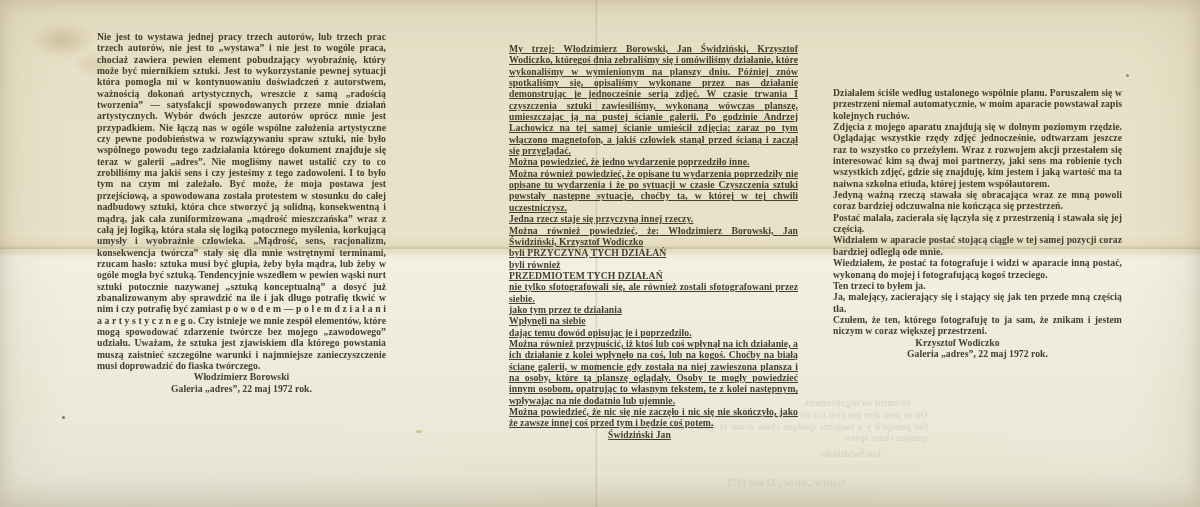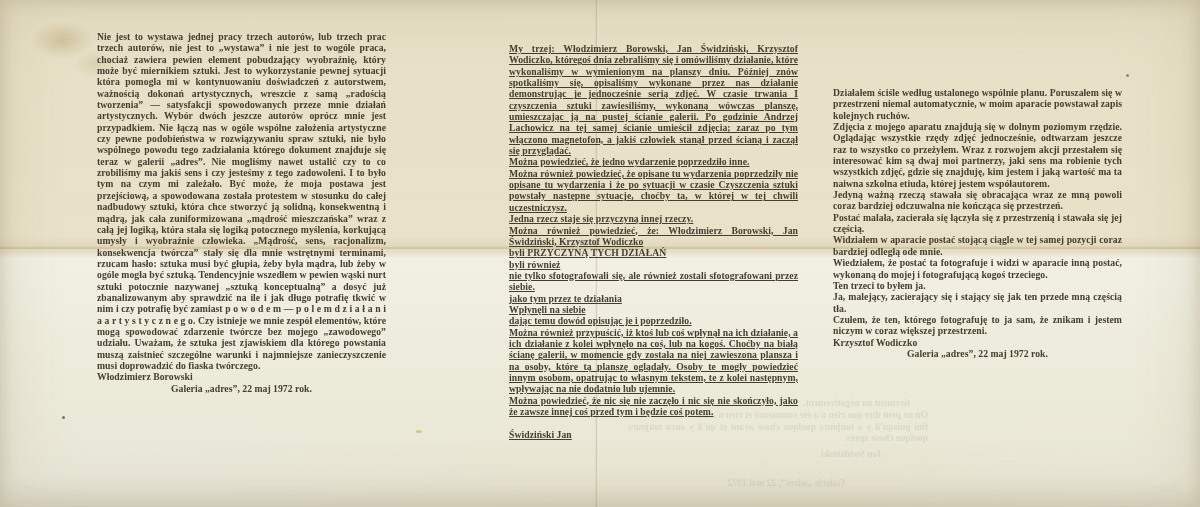--- a/index.html
+++ b/index.html
@@ -37,25 +37,25 @@
   .speck.s1{left:62px;top:416px;width:3px;height:3px;background:rgba(60,55,40,.65);}
   .speck.s2{left:1126px;top:74px;width:3px;height:3px;background:rgba(70,62,45,.55);}
   .speck.s3{left:416px;top:430px;width:6px;height:3px;background:rgba(190,160,40,.45);filter:blur(.5px);}
 
   .col{
     position:absolute;width:289px;
     font-size:9.7px;line-height:11.35px;font-weight:bold;
     color:#443e2e;text-align:justify;letter-spacing:.05px;word-spacing:-.1px;
   }
   .col p{margin:0;}
-  .col .sig{text-align:left;}
+  .col .sig{text-align:center;}
   .col1{left:97px;top:31px;}
   .col2{left:509px;top:43px;text-decoration:underline;}
   .col3{left:833px;top:40px;margin-top:47px;}
-  .col2 .sig{padding-right:28px;margin-top:12px;}
+  .col2 .sig{padding-right:28px;}
   .col3 .sig{padding-right:40px;}
   .dateline{text-align:center;}
 
   .bleed{
     position:absolute;pointer-events:none;
     transform:scaleX(-1);
     color:#7e9088;opacity:.17;filter:blur(.5px);
     font-size:9.5px;line-height:11px;font-weight:bold;text-align:justify;
   }
   .b0{left:640px;top:398px;width:270px;}
@@ -89,20 +89,21 @@
   </div>
 
   <div class="col col2">
     <p>My trzej: Włodzimierz Borowski, Jan Świdziński, Krzysztof Wodiczko, któregoś dnia zebraliśmy się i omówiliśmy działanie, które wykonaliśmy w wymienionym na planszy dniu. Później znów spotkaliśmy się, opisaliśmy wykonane przez nas działanie demonstrując je jednocześnie serią zdjęć. W czasie trwania I czyszczenia sztuki zawiesiliśmy, wykonaną wówczas planszę, umieszczając ją na pustej ścianie galerii. Po godzinie Andrzej Lachowicz na tej samej ścianie umieścił zdjęcia; zaraz po tym włączono magnetofon, a jakiś człowiek stanął przed ścianą i zaczął się przyglądać.</p>
     <p>Można powiedzieć, że jedno wydarzenie poprzedziło inne.</p>
     <p>Można również powiedzieć, że opisane tu wydarzenia poprzedziły nie opisane tu wydarzenia i że po sytuacji w czasie Czyszczenia sztuki powstały następne sytuacje, choćby ta, w której w tej chwili uczestniczysz.</p>
     <p>Jedna rzecz staje się przyczyną innej rzeczy.</p>
     <p>Można również powiedzieć, że: Włodzimierz Borowski, Jan Świdziński, Krzysztof Wodiczko</p>
     <p>byli PRZYCZYNĄ TYCH DZIAŁAŃ</p>
     <p>byli również</p>
+    <p>PRZEDMIOTEM TYCH DZIAŁAŃ</p>
     <p>nie tylko sfotografowali się, ale również zostali sfotografowani przez siebie.</p>
     <p>jako tym przez te działania</p>
     <p>Wpłynęli na siebie</p>
     <p>dając temu dowód opisując je i poprzedziło.</p>
     <p>Można również przypuścić, iż ktoś lub coś wpłynął na ich działanie, a ich działanie z kolei wpłynęło na coś, lub na kogoś. Choćby na białą ścianę galerii, w momencie gdy została na niej zawieszona plansza i na osoby, które tą planszę oglądały. Osoby te mogły powiedzieć innym osobom, opatrując to własnym tekstem, te z kolei następnym, wpływając na nie dodatnio lub ujemnie.</p>
     <p>Można powiedzieć, że nic się nie zaczęło i nic się nie skończyło, jako że zawsze innej coś przed tym i będzie coś potem.</p>
     <p class="sig">Świdziński Jan</p>
   </div>
 
   <div class="col col3">

